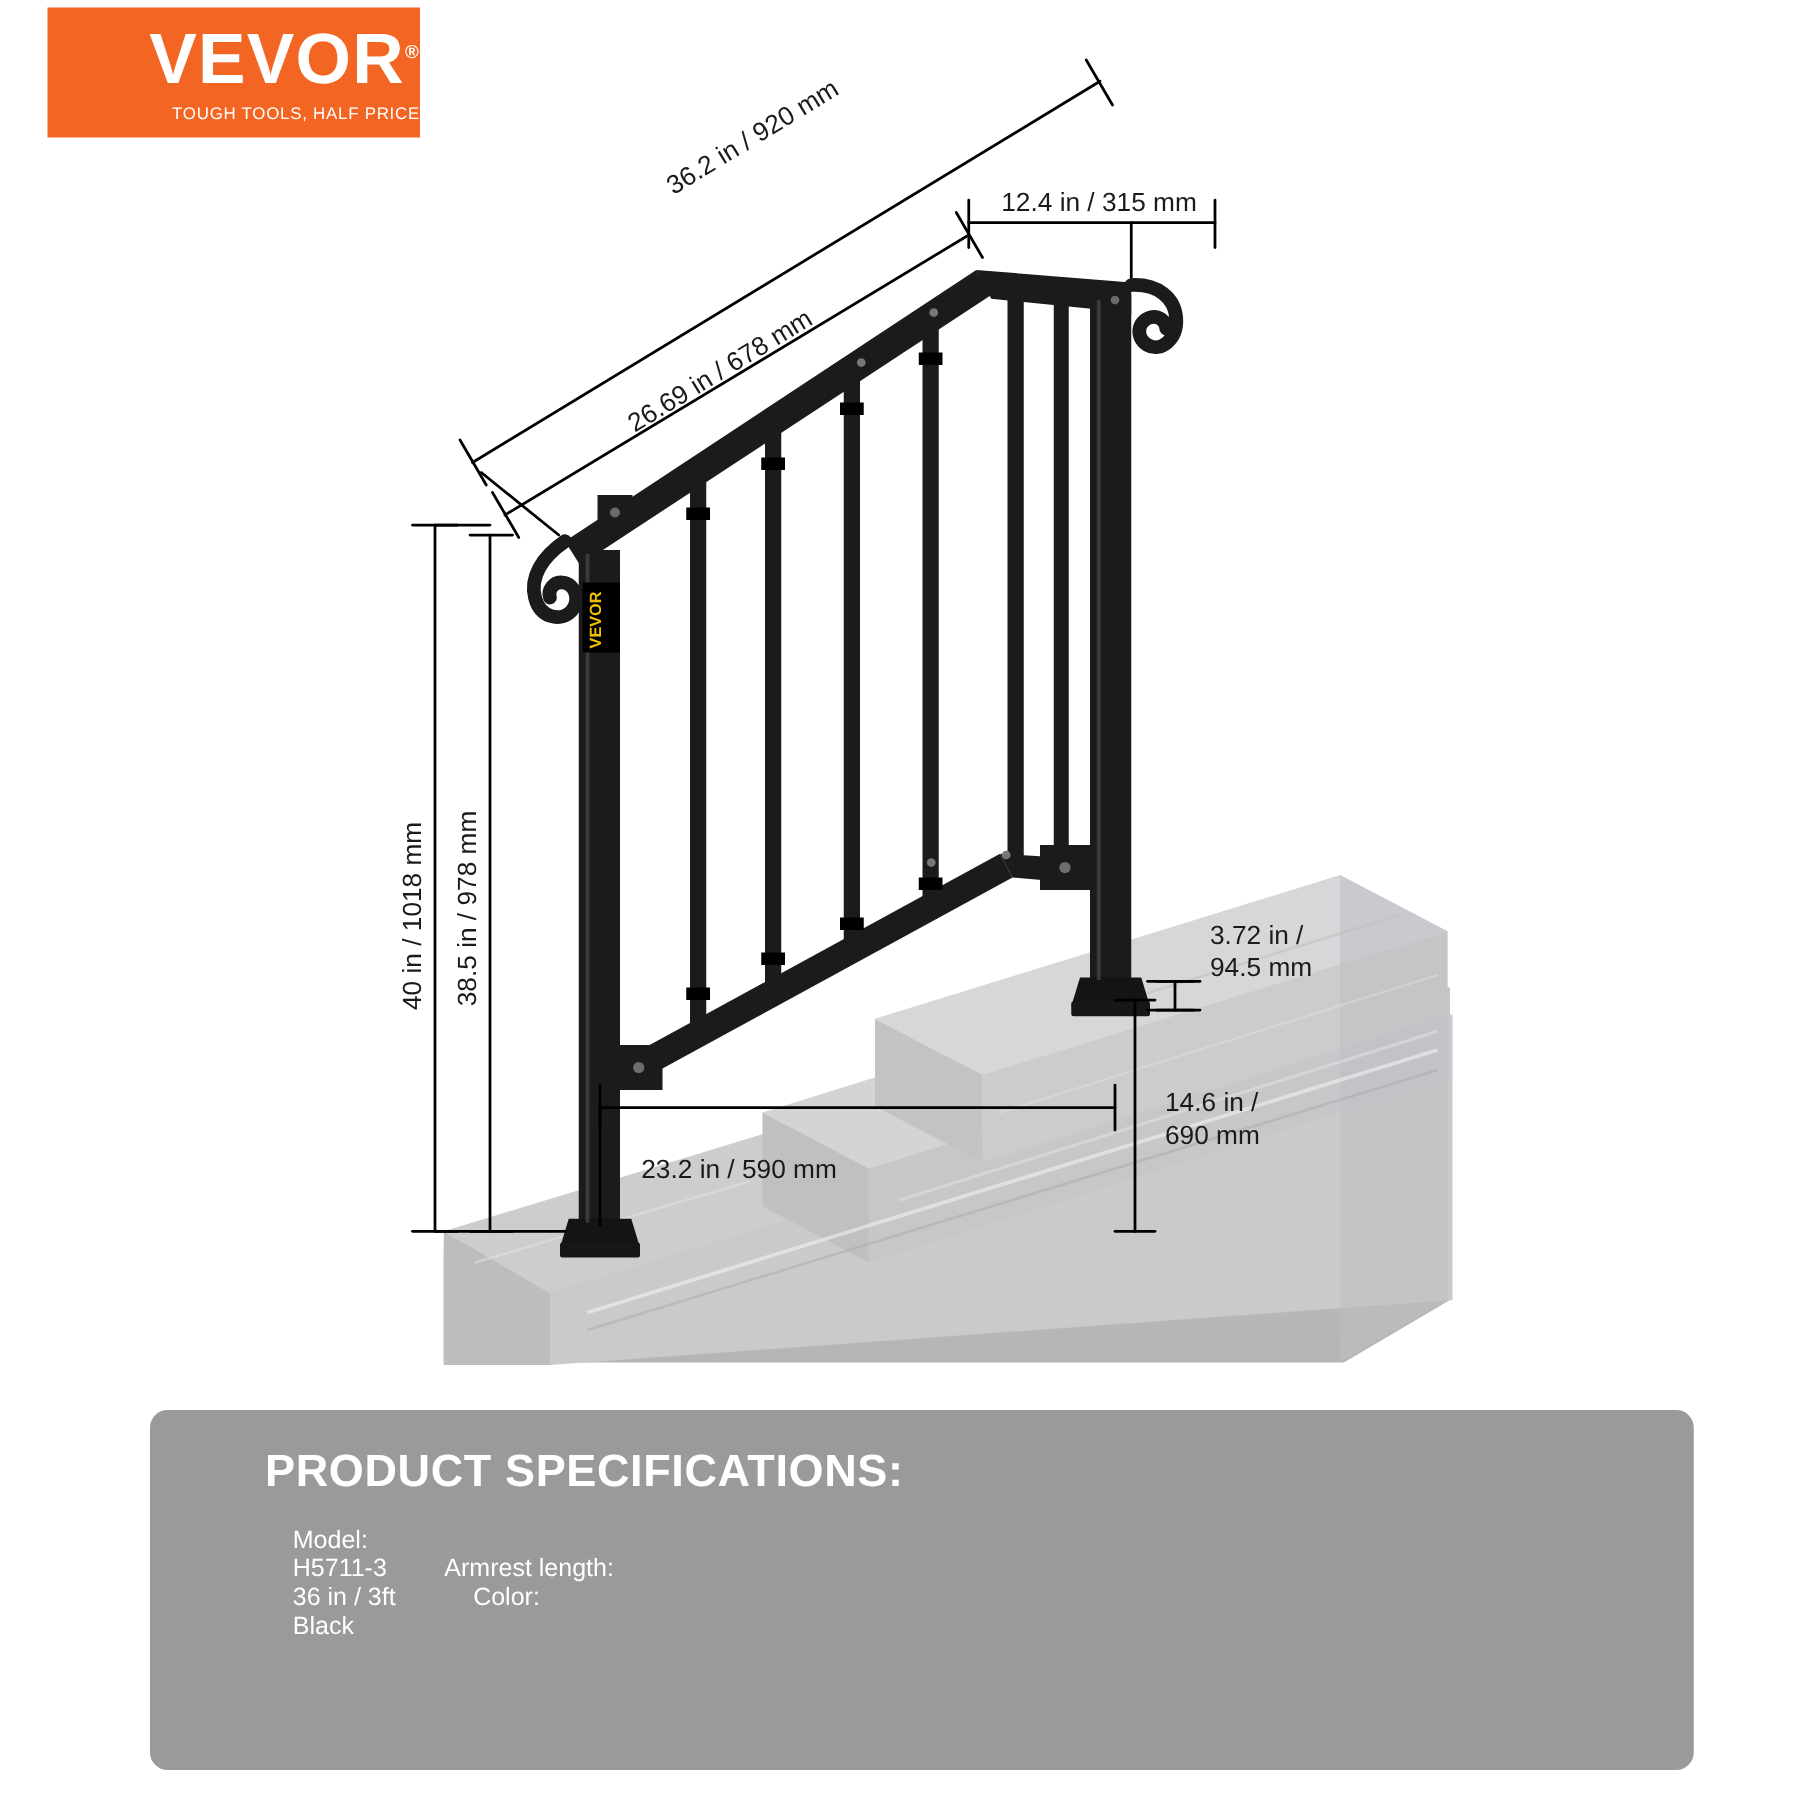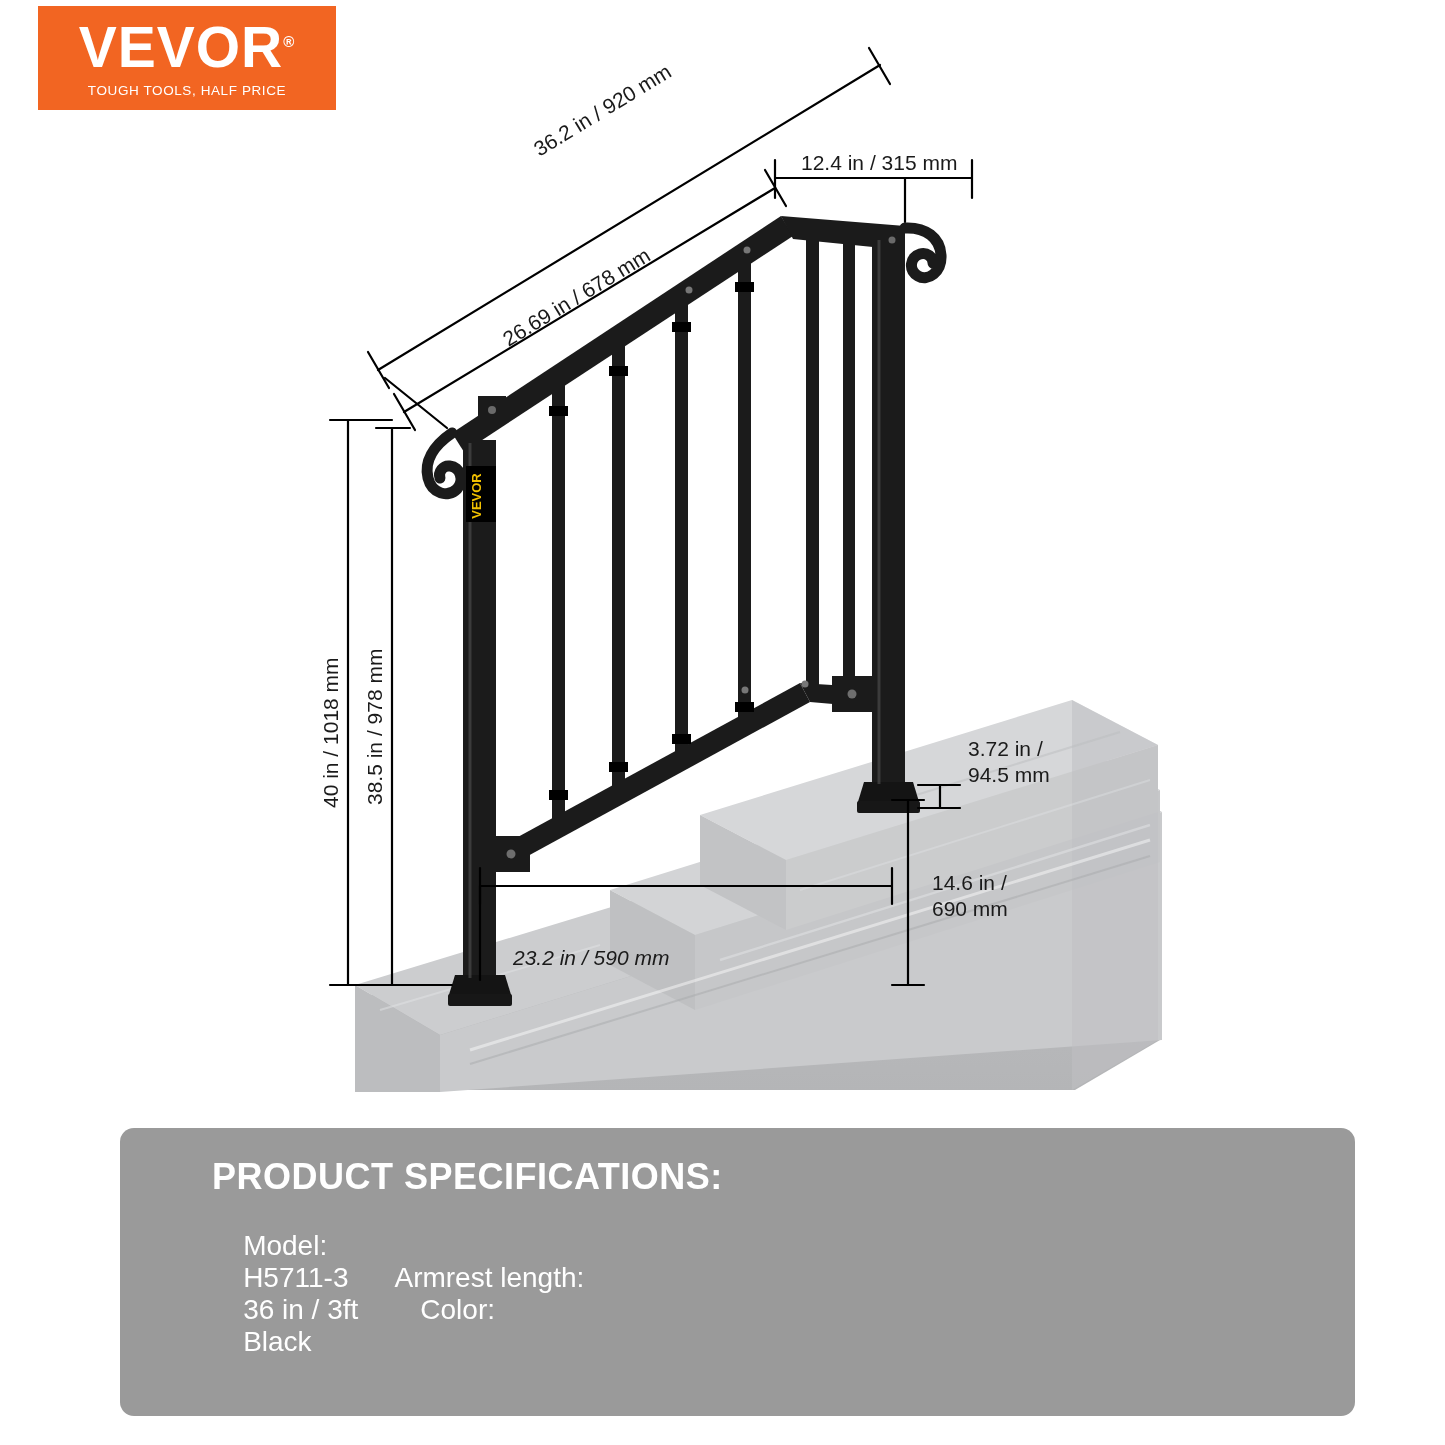--- a/index.html
+++ b/index.html
@@ -9,21 +9,21 @@
     background: #ffffff;
     font-family: "Liberation Sans", sans-serif;
     position: relative;
     overflow: hidden;
   }
 
   
   .logo-box {
     position:absolute; left:38px; top:6px; width:298px; height:104px;
     background:#f26522;
-    display:flex; flex-direction:column; align-items:center; justify-content:center;
+    display:flex; flex-direction:column; align-items:flex-end; justify-content:center;
   }
   .logo-word {
     color:#ffffff; font-size:57px; font-weight:bold; letter-spacing:1px;
     line-height:1; position:relative; font-family:"Liberation Sans", sans-serif;
   }
   .logo-reg { font-size:15px; vertical-align:super; font-weight:bold; }
   .logo-tag {
     color:#ffffff; font-size:13.5px; font-weight:normal; letter-spacing:0.6px;
     margin-top:7px;
   }
@@ -47,21 +47,21 @@
   .spec-panel {
     position:absolute; left:120px; top:1128px; width:1235px; height:288px;
     background:#9a9a9a; border-radius:14px;
     padding:28px 0 0 92px;
     color:#ffffff;
   }
   .spec-title {
     font-size:36px; font-weight:bold; letter-spacing:0.5px; 
   }
   .spec-line {
-    font-size:28px; margin-bottom:11px; white-space:pre;
+    font-size:20px; margin-bottom:11px; white-space:pre;
   }
   .spec-seg { display:inline-block; }
   .sp-gap-1 { display:inline-block; width:46px; }
   .sp-gap-2 { display:inline-block; width:62px; }
 </style>
 </head>
 <body>
 
 <div class="logo-box">
   <div class="logo-word"><span>VEVOR</span><span class="logo-reg">®</span></div>
@@ -227,21 +227,21 @@
 <div class="dim" style="left:529px; top:140px; transform:rotate(-31.4deg); transform-origin:left top;">36.2 in / 920 mm</div>
 
 <div class="dim" style="left:498px; top:330px; transform:rotate(-31.4deg); transform-origin:left top;">26.69 in / 678 mm</div>
 
 <div class="dim" style="left:801px; top:150px;">12.4 in / 315 mm</div>
 
 <div class="dim vert" style="left:318px; top:808px;">40 in / 1018 mm</div>
 
 <div class="dim vert" style="left:362px; top:805px;">38.5 in / 978 mm</div>
 
-<div class="dim" style="left:513px; top:945px;font-style:italic;">23.2 in / 590 mm</div>
+<div class="dim" style="left:513px; top:923px;">23.2 in / 590 mm</div>
 
 <div class="dim" style="left:968px; top:736px;">3.72 in /
 94.5 mm</div>
 
 <div class="dim" style="left:932px; top:870px;">14.6 in /
 690 mm</div>
 
 <div class="spec-panel">
   <div class="spec-title">PRODUCT SPECIFICATIONS:</div>
 

